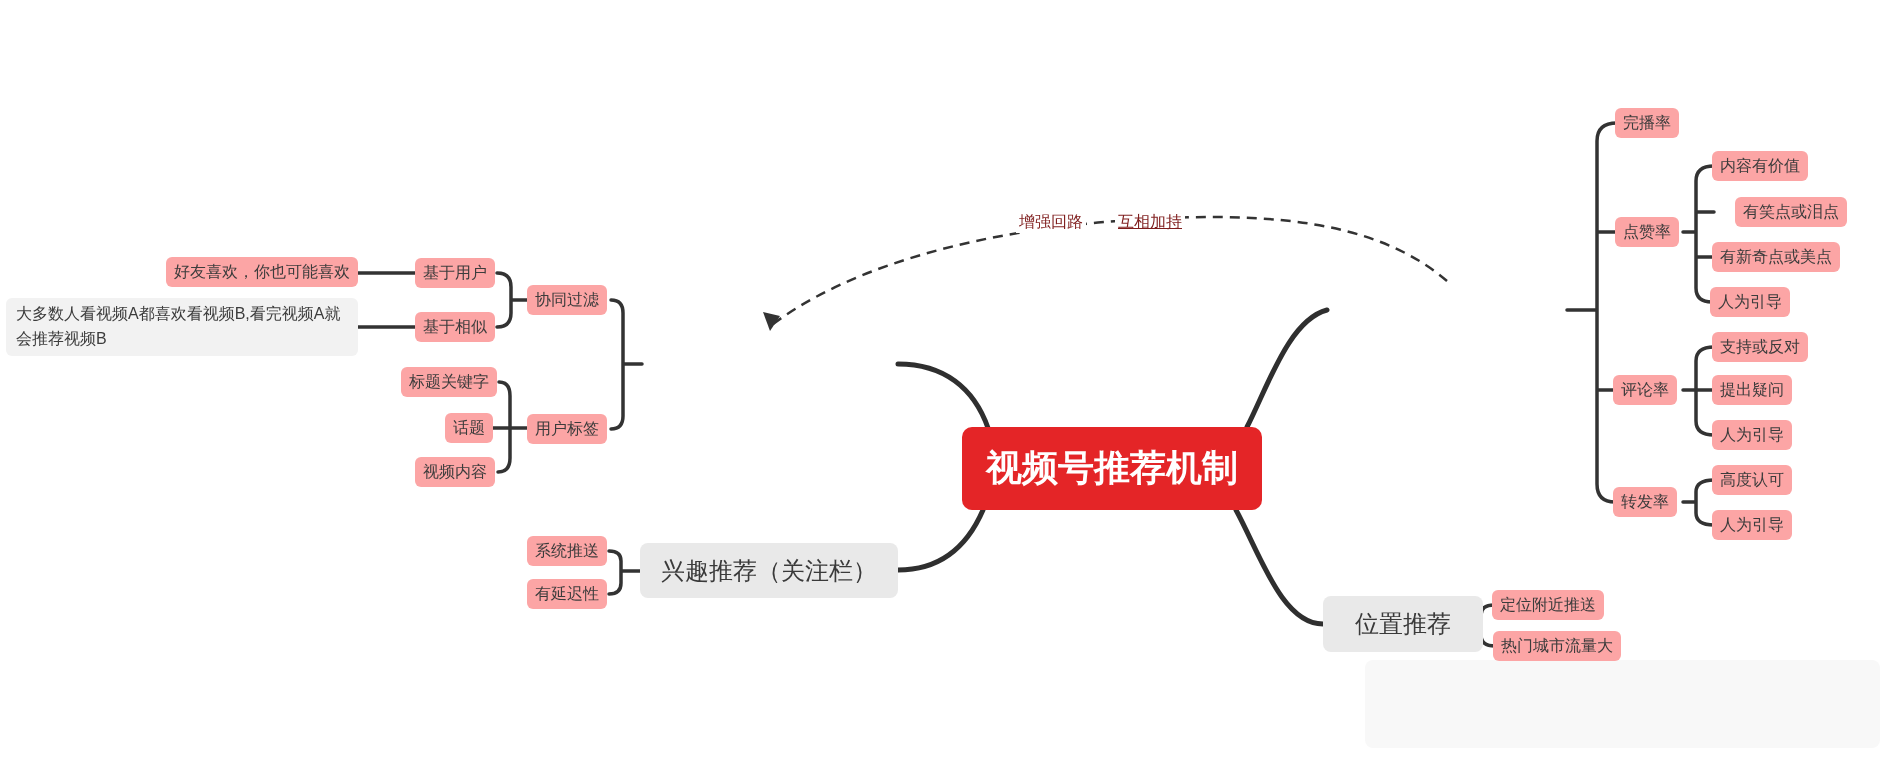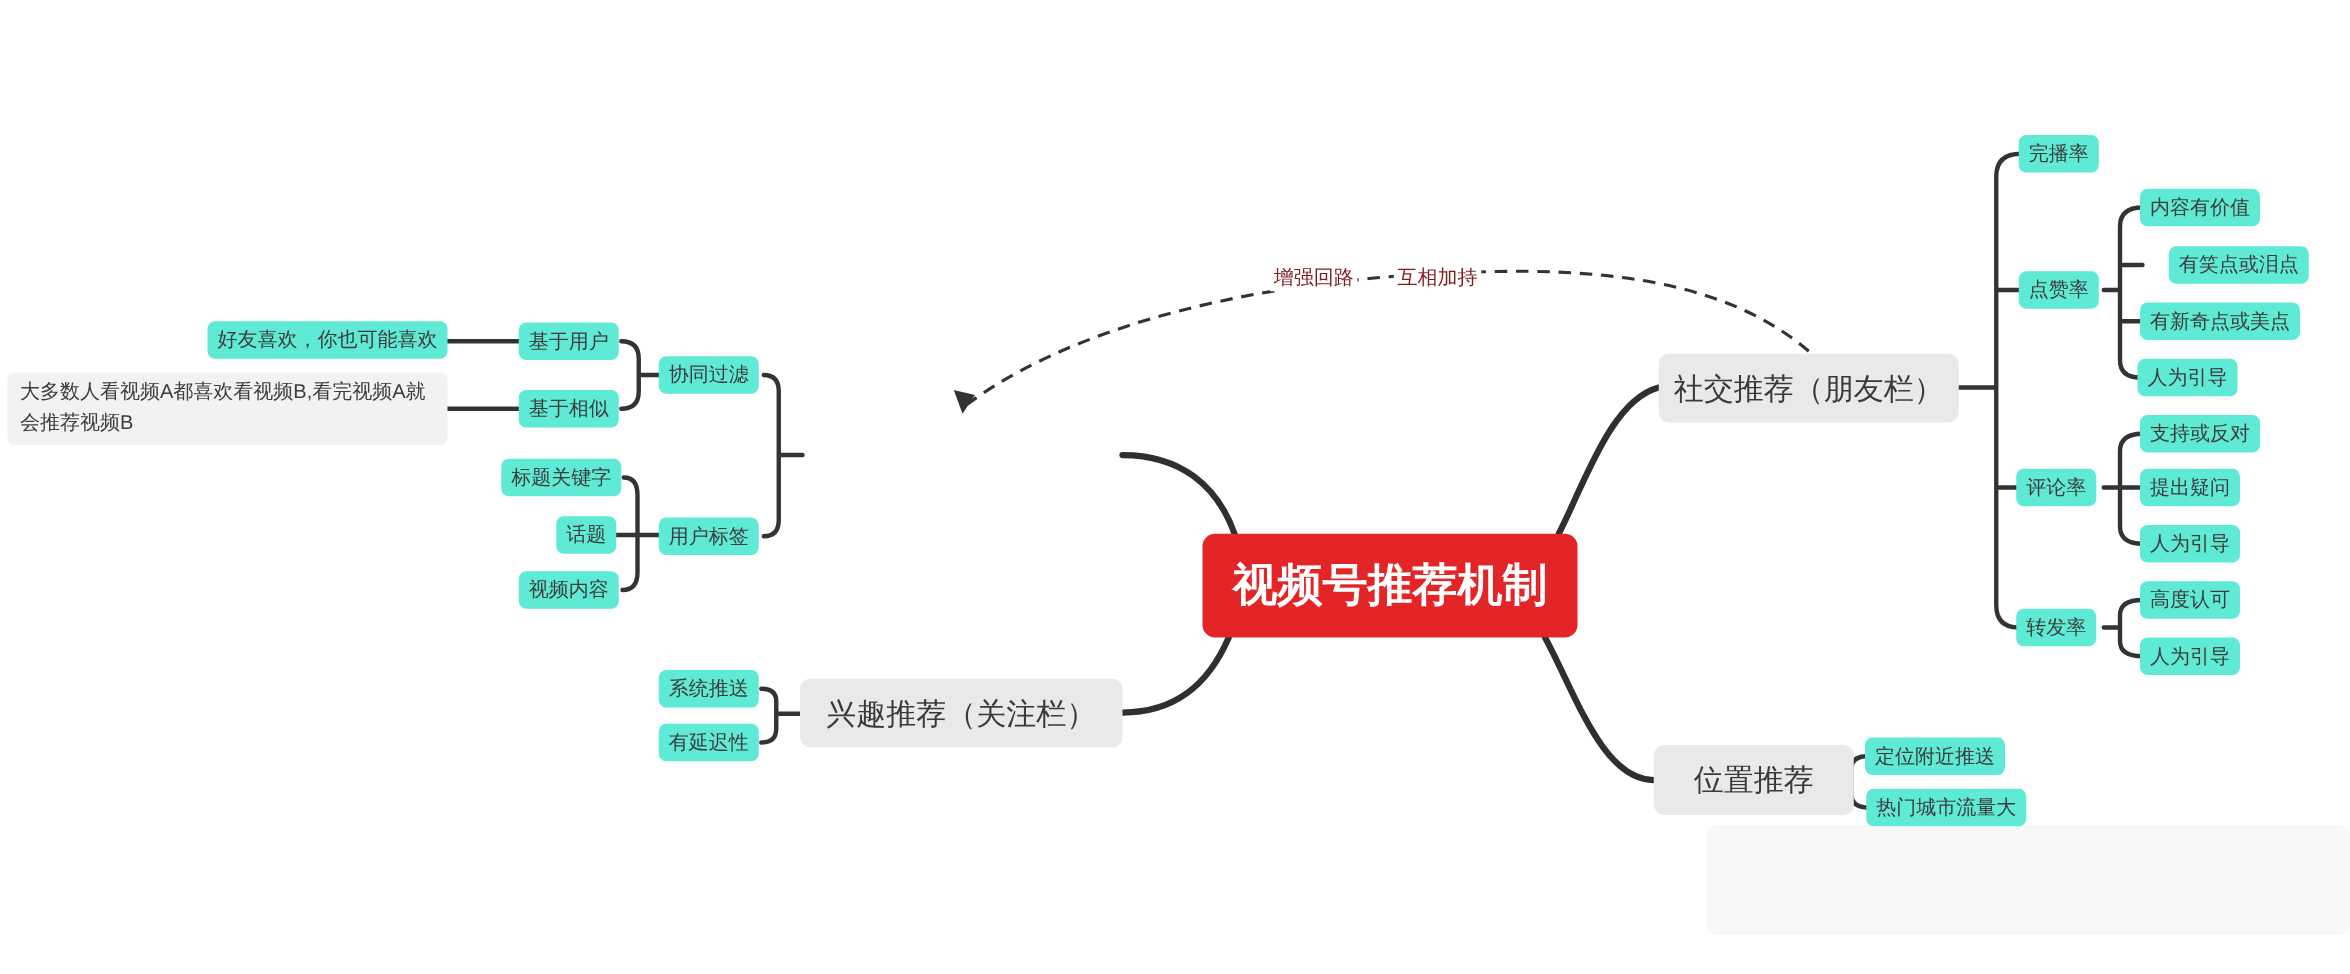--- a/index.html
+++ b/index.html
@@ -1,20 +1,20 @@
 <!DOCTYPE html>
 <html><head>
 <meta charset="utf-8">
 <style>
   html,body{margin:0;padding:0;background:#ffffff;}
   #canvas{position:relative;width:1880px;height:779px;background:#ffffff;overflow:hidden;
           font-family:"Liberation Sans","DejaVu Sans",sans-serif;}
   #wires{position:absolute;left:0;top:0;width:1880px;height:779px;}
   .leaf{position:absolute;display:flex;align-items:center;height:30px;padding:0 8px;
-        background:#5eead4;border-radius:6px;font-size:16px;color:#3c3c3c;
+        background:#fca5a5;border-radius:6px;font-size:16px;color:#3c3c3c;
         white-space:nowrap;box-sizing:border-box;}
   .note{position:absolute;background:#f2f2f2;border-radius:6px;font-size:16px;color:#3c3c3c;
         padding:4px 10px;line-height:1.55;box-sizing:border-box;}
   .branch{position:absolute;display:flex;align-items:center;justify-content:center;
         background:#e9e9e9;border-radius:8px;font-size:24px;color:#3a3a3a;
         white-space:nowrap;box-sizing:border-box;}
   .root{position:absolute;display:flex;align-items:center;justify-content:center;
         background:#e42527;border-radius:10px;font-size:36px;font-weight:bold;color:#ffffff;
         white-space:nowrap;box-sizing:border-box;}
   .looplbl{position:absolute;font-size:16px;color:#7f1d1d;background:#ffffff;
@@ -49,37 +49,36 @@
       <path d="M 1714 480 Q 1696 480 1696 492 L 1696 513 Q 1696 525 1714 525 M 1683 502 L 1696 502"></path>
       <path d="M 1494 605 Q 1481 605 1481 615 L 1481 635 Q 1481 646 1495 646 M 1465 624 L 1481 624"></path>
     </g>
     <path d="M 1447 281 C 1390 232 1310 218 1220 217 C 1060 217 880 245 773 324" fill="none" stroke="#333333" stroke-width="2.5" stroke-dasharray="10 7"></path>
     <polygon points="763,312 780,316 770,331" fill="#333333"></polygon>
   </svg>
 
   <div class="root" style="left:962px;top:427px;width:300px;height:83px;">视频号推荐机制</div>
 
   <div class="looplbl" style="left:1016px;top:212px;">增强回路</div>
-  <div class="looplbl" style="left:1115px;top:212px;">互相加持</div>
+  <div class="looplbl" style="left:1115px;top:212px;text-decoration:underline;">互相加持</div>
 
   <div class="leaf" style="left:527px;top:285px;">协同过滤</div>
   <div class="leaf" style="right:1385px;top:258px;">基于用户</div>
   <div class="leaf" style="right:1522px;top:257px;">好友喜欢，你也可能喜欢</div>
   <div class="leaf" style="right:1385px;top:312px;">基于相似</div>
   <div class="note" style="right:1522px;top:298px;width:352px;">大多数人看视频A都喜欢看视频B,看完视频A就会推荐视频B</div>
   <div class="leaf" style="left:527px;top:414px;">用户标签</div>
   <div class="leaf" style="right:1383px;top:367px;margin-left:26px;">标题关键字</div>
   <div class="leaf" style="right:1387px;top:413px;">话题</div>
   <div class="leaf" style="right:1385px;top:457px;">视频内容</div>
 
   <div class="branch" style="left:640px;top:543px;width:258px;height:55px;">兴趣推荐（关注栏）</div>
   <div class="leaf" style="right:1273px;top:536px;">系统推送</div>
   <div class="leaf" style="right:1273px;top:579px;">有延迟性</div>
 
-  <div class="branch" style="left:1327px;top:283px;width:240px;height:55px;">社交推荐（朋友栏）</div>
   <div class="leaf" style="left:1615px;top:108px;">完播率</div>
   <div class="leaf" style="left:1615px;top:217px;">点赞率</div>
   <div class="leaf" style="left:1712px;top:151px;">内容有价值</div>
   <div class="leaf" style="left:1735px;top:197px;">有笑点或泪点</div>
   <div class="leaf" style="left:1712px;top:242px;">有新奇点或美点</div>
   <div class="leaf" style="left:1710px;top:287px;">人为引导</div>
   <div class="leaf" style="left:1613px;top:375px;">评论率</div>
   <div class="leaf" style="left:1712px;top:332px;">支持或反对</div>
   <div class="leaf" style="left:1712px;top:375px;">提出疑问</div>
   <div class="leaf" style="left:1712px;top:420px;">人为引导</div>

